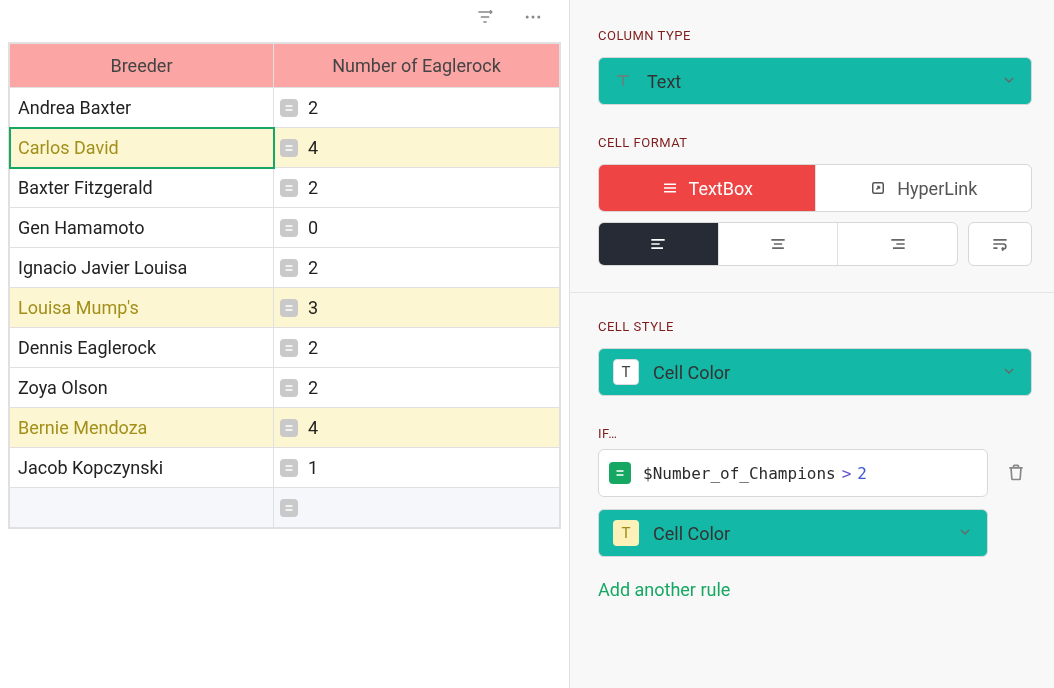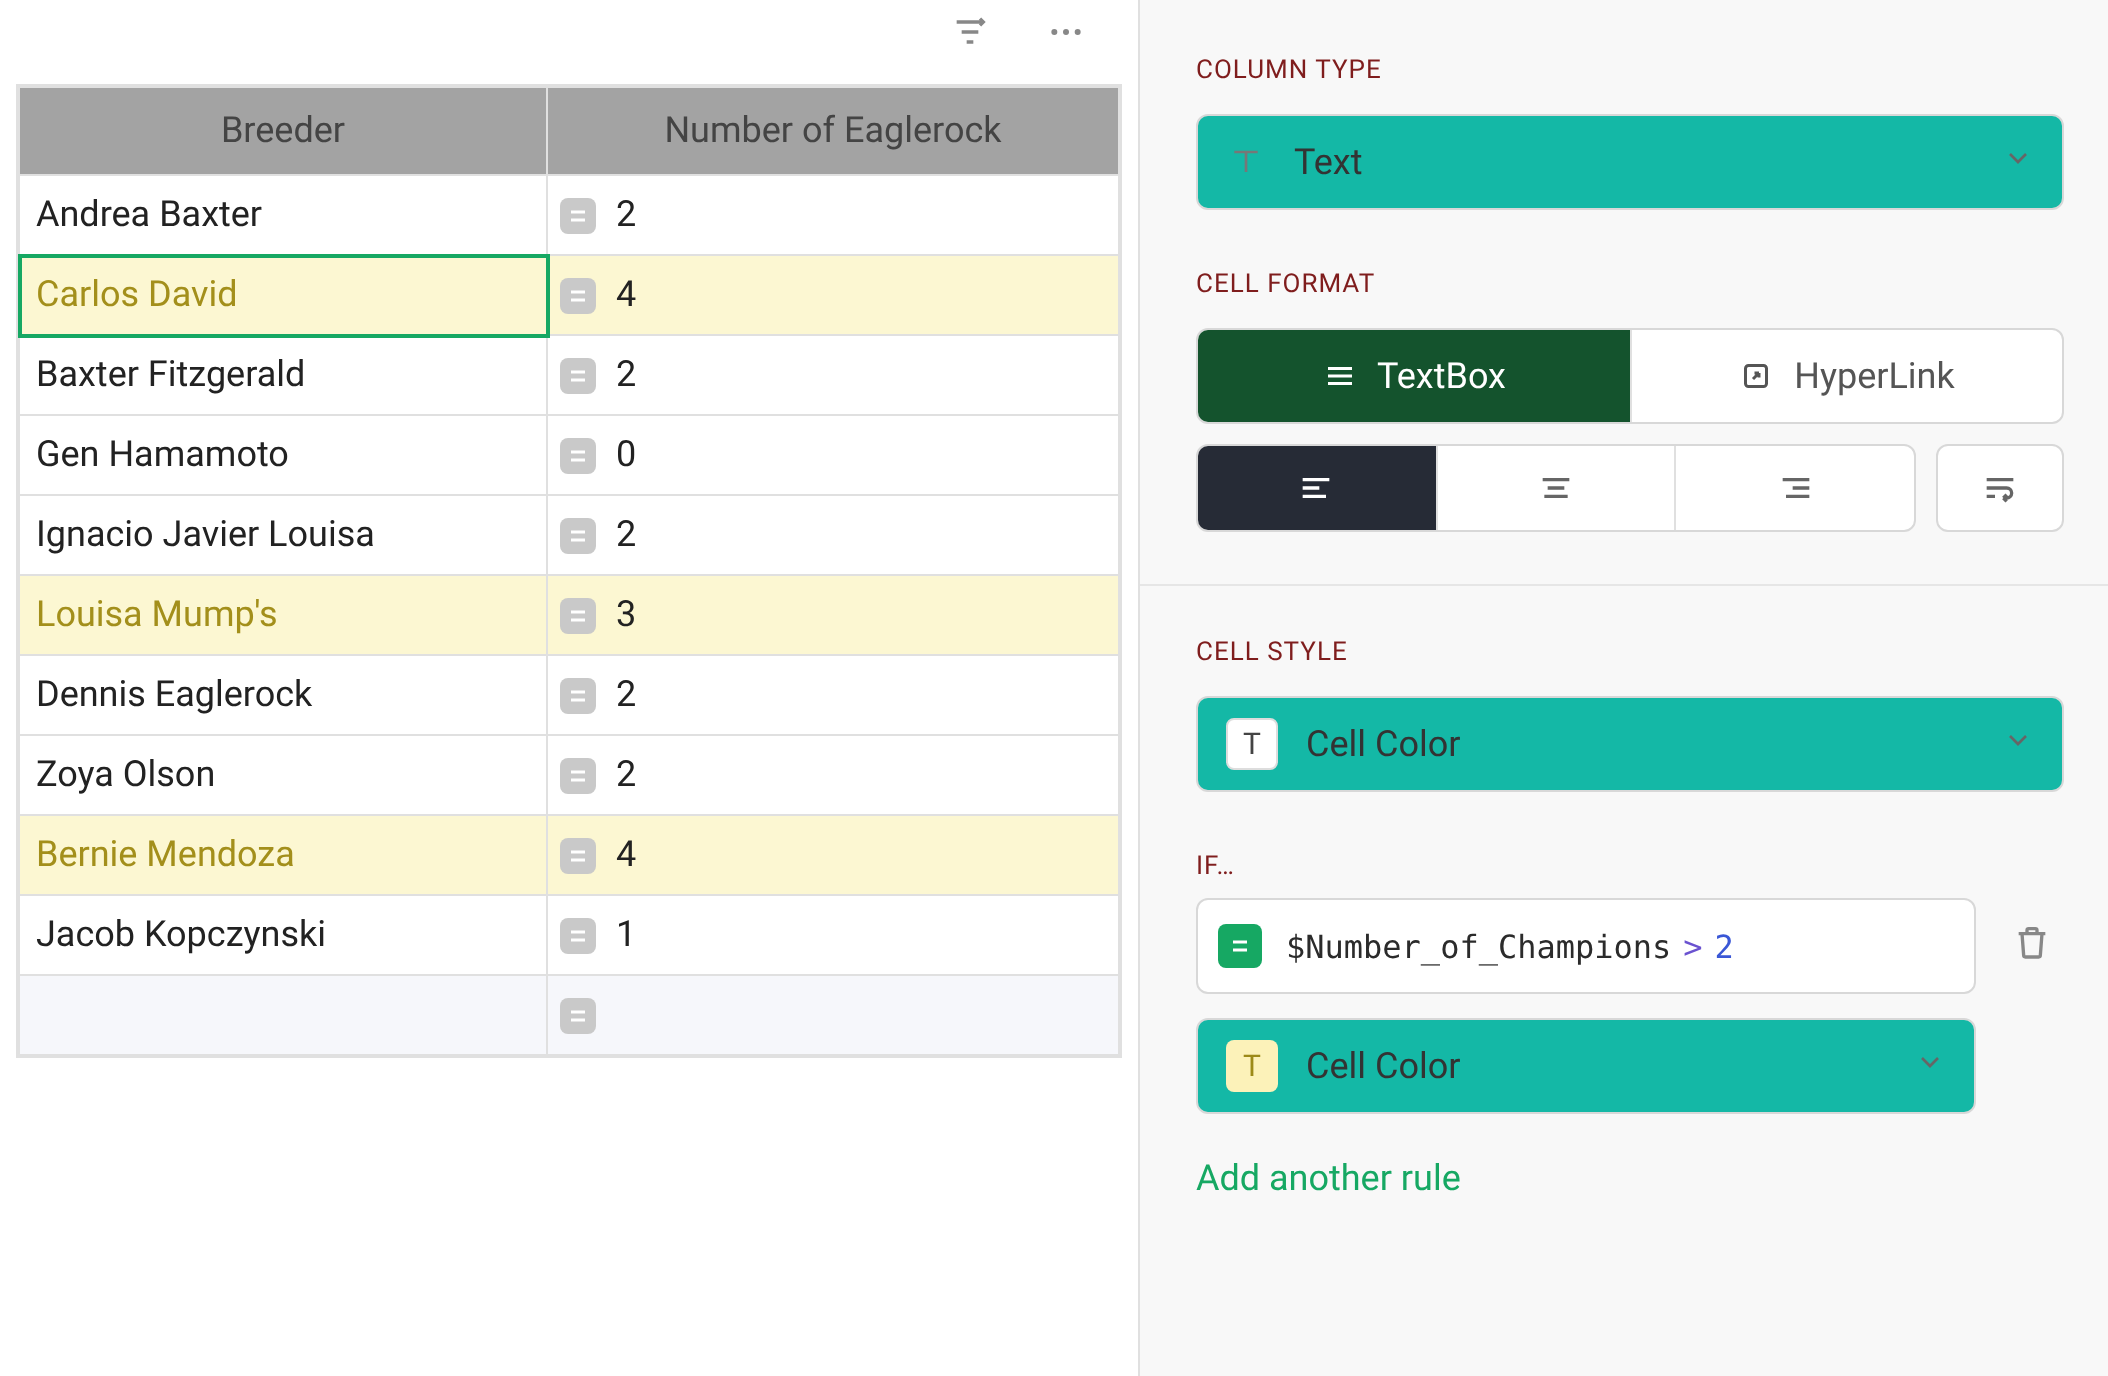--- a/index.html
+++ b/index.html
@@ -45,21 +45,21 @@
     table-layout: fixed;
   }
   th, td {
     border: 1px solid #e0e0e0;
     text-align: left;
     font-size: 18px;
     height: 40px;
     vertical-align: middle;
   }
   th {
-    background: #a3a3a3;
+    background: #fca5a5;
     font-weight: 400;
     color: #444;
     text-align: center;
     height: 44px;
   }
   td.name-cell { padding-left: 8px; }
   td.num-cell { padding-left: 6px; }
   .num-inner {
     display: flex;
     align-items: center;
@@ -125,21 +125,21 @@
     align-items: center;
     justify-content: center;
     gap: 10px;
     font-size: 18px;
     color: #555;
     border-right: 1px solid #e0e0e0;
     cursor: pointer;
   }
   .segmented .seg:last-child { border-right: none; }
   .segmented .seg.active {
-    background: #14532d;
+    background: #ef4444;
     color: #fff;
   }
   .align-row {
     display: flex;
     gap: 10px;
     margin-top: 10px;
   }
   .align-group {
     display: flex;
     border: 1px solid #d8d8d8;

